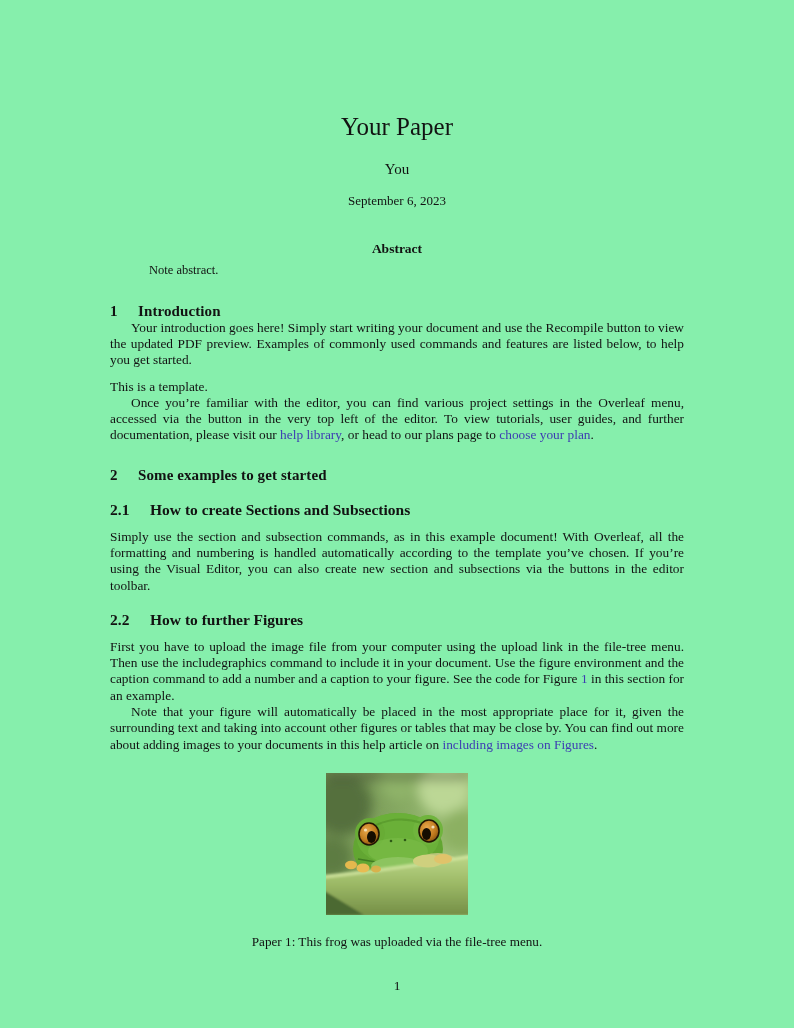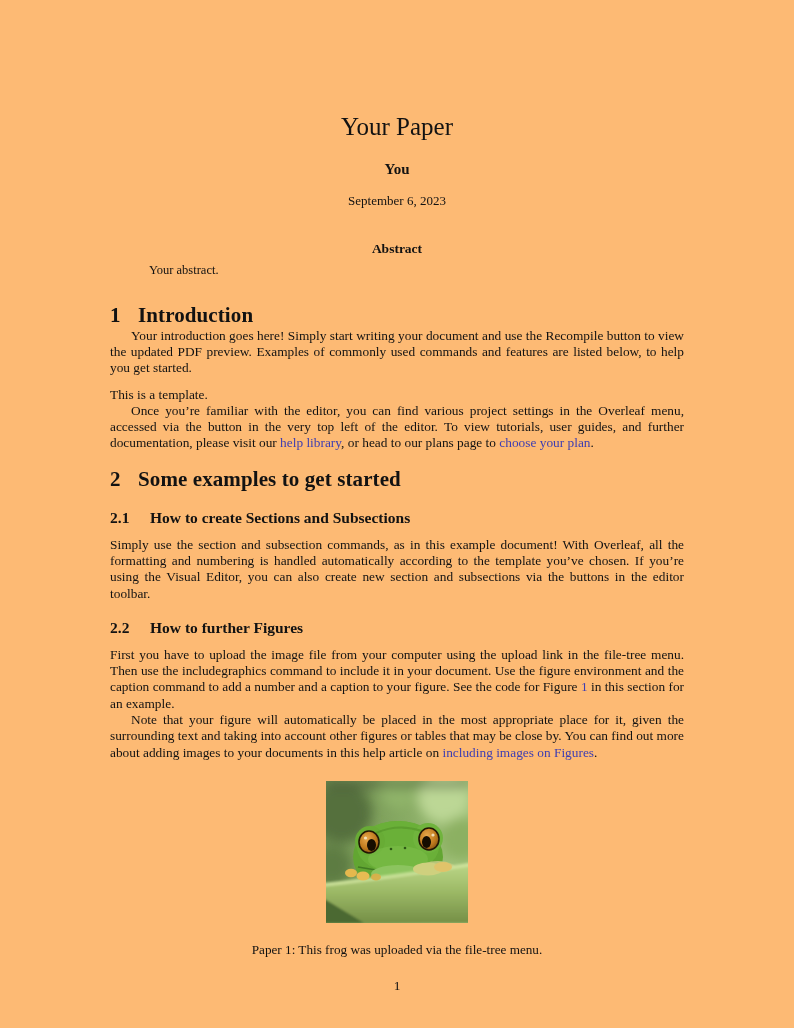--- a/index.html
+++ b/index.html
@@ -1,45 +1,45 @@
 <!DOCTYPE html>
 <html style="--link-color: #3d3db2;"><head>
 <meta charset="utf-8">
 <style>
   * { box-sizing: border-box; }
   html, body { margin: 0; padding: 0; background: #ffffff; }
   .page {
     position: relative;
     width: 794px;
     height: 1028px;
-    background: #fdba74;
+    background: #86efac;
     color: #121212;
     font-family: "Liberation Serif", "DejaVu Serif", serif;
     overflow: hidden;
   }
   .content {
     position: absolute;
     left: 110px;
     right: 110px;
     top: 0;
   }
   .title    { margin-top: 112px; text-align: center; font-size: 25px; line-height: 1.2; }
-  .author   { margin-top: 19px;  text-align: center; font-size: 15px; font-weight: bold; }
+  .author   { margin-top: 19px;  text-align: center; font-size: 15px; }
   .date     { margin-top: 15px;  text-align: center; font-size: 13px; }
   .abs-head { margin-top: 32px;  text-align: center; font-weight: bold; font-size: 13.5px; }
   .abs-body { margin: 6px 24px 0; font-size: 12.5px; text-indent: 15px; line-height: 1.25; }
 
   h1.sec {
     margin: 24px 0 0 0;
-    font-size: 21px;
+    font-size: 15px;
     font-weight: bold;
     letter-spacing: 0.1px;
   }
   h1.sec .snum { display: inline-block; min-width: 28px; }
-  h1.sec2 { margin-top: 15px; }
+  h1.sec2 { margin-top: 23px; }
   h2.subsec {
     margin: 17px 0 0 0;
     font-size: 15.5px;
     font-weight: bold;
   }
   h2.subsec .snum { display: inline-block; min-width: 40px; }
 
   p.body {
     margin: 0;
     font-size: 13.35px;
@@ -67,21 +67,21 @@
 <body>
 
 <div class="page">
   <div class="content">
 
     <div class="title">Your Paper</div>
     <div class="author">You</div>
     <div class="date">September 6, 2023</div>
 
     <div class="abs-head">Abstract</div>
-    <p class="abs-body">Your abstract.</p>
+    <p class="abs-body">Note abstract.</p>
 
     <h1 class="sec"><span class="snum">1</span><span>Introduction</span></h1>
 
     <p class="body indent">Your introduction goes here! Simply start writing your document and use the Recompile button to view the updated PDF preview. Examples of commonly used commands and features are listed below, to help you get started.</p>
     <p class="body first">This is a template.</p>
     <p class="body indent"><span>Once you’re familiar with the editor, you can find various project settings in the Overleaf menu, accessed via the button in the very top left of the editor. To view tutorials, user guides, and further documentation, please visit our </span><a class="link">help library</a><span>, or head to our plans page to </span><a class="link">choose your plan</a><span>.</span></p>
 
     <h1 class="sec sec2"><span class="snum">2</span><span>Some examples to get started</span></h1>
 
     <h2 class="subsec"><span class="snum">2.1</span><span>How to create Sections and Subsections</span></h2>

